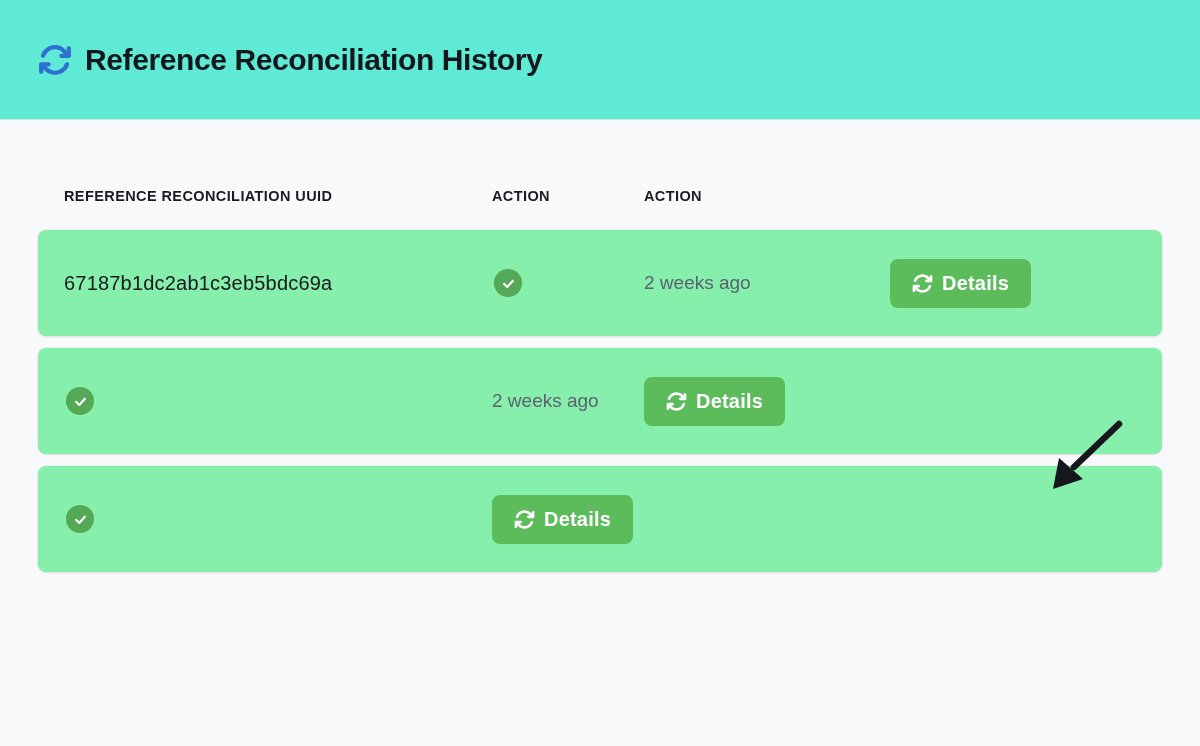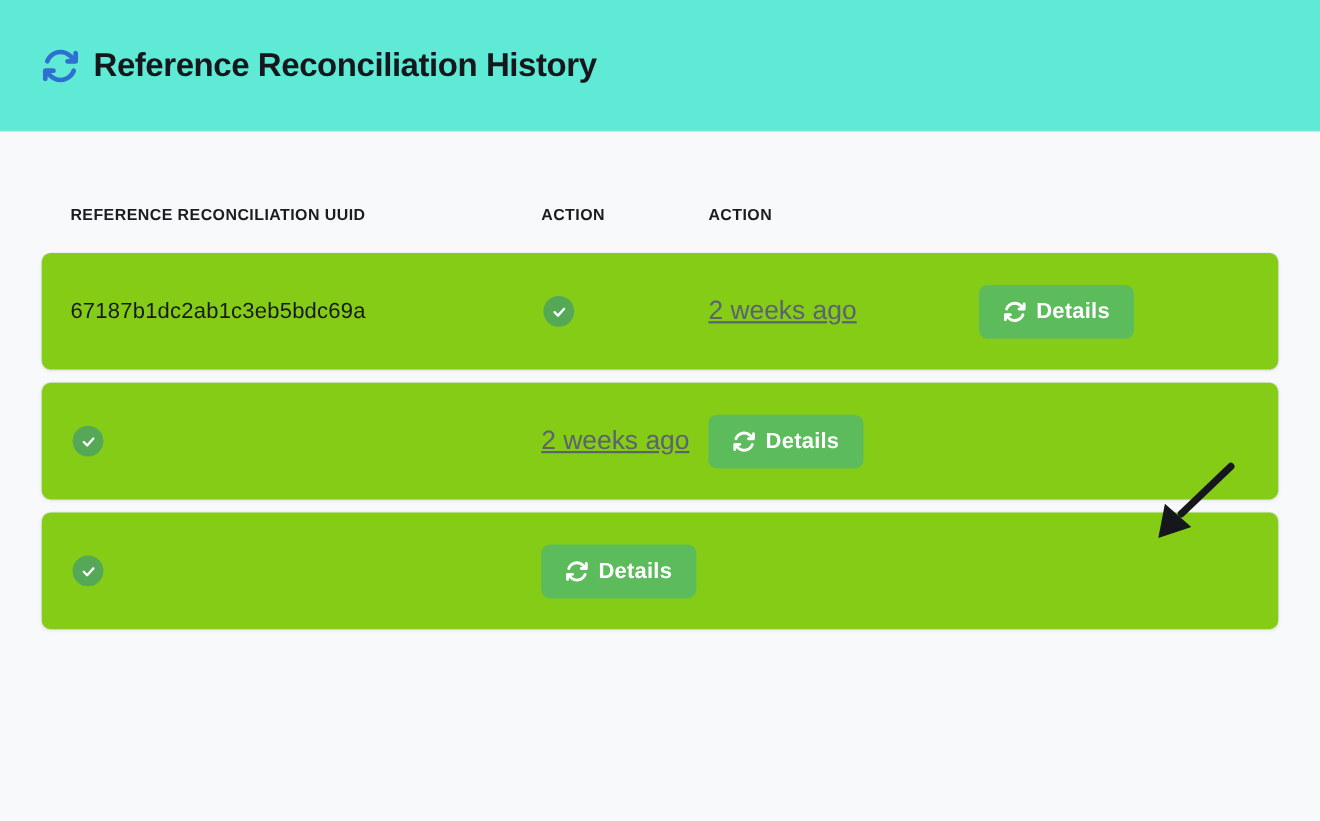--- a/index.html
+++ b/index.html
@@ -51,21 +51,21 @@
   }
   .th {
     font-size: 14.5px;
     font-weight: 700;
     letter-spacing: 0.4px;
     color: #1a1c22;
     line-height: 16px;
   }
 
   .row-card {
-    background: #84cc16;
+    background: #86efac;
     border-radius: 8px;
     height: 106px;
     margin-bottom: 12px;
     padding: 0 26px;
     box-shadow: 0 0 0 1px rgba(20,22,32,0.04), 0 1px 3px rgba(20,22,32,0.07);
   }
 
   .uuid-cell {
     font-size: 20px;
     color: #17191f;
@@ -77,23 +77,22 @@
     border-radius: 50%;
     background: #55a855;
     display: flex;
     align-items: center;
     justify-content: center;
     margin-left: 2px;
   }
   .status-badge svg { width: 15px; height: 15px; display: block; }
 
   .time-cell {
-    font-size: 24px;
+    font-size: 19px;
     color: #5b6270;
-    text-decoration: underline;
   }
 
   .details-button {
     display: inline-flex;
     align-items: center;
     justify-content: center;
     gap: 9px;
     background: #5cbc5c;
     color: #ffffff;
     border: none;

